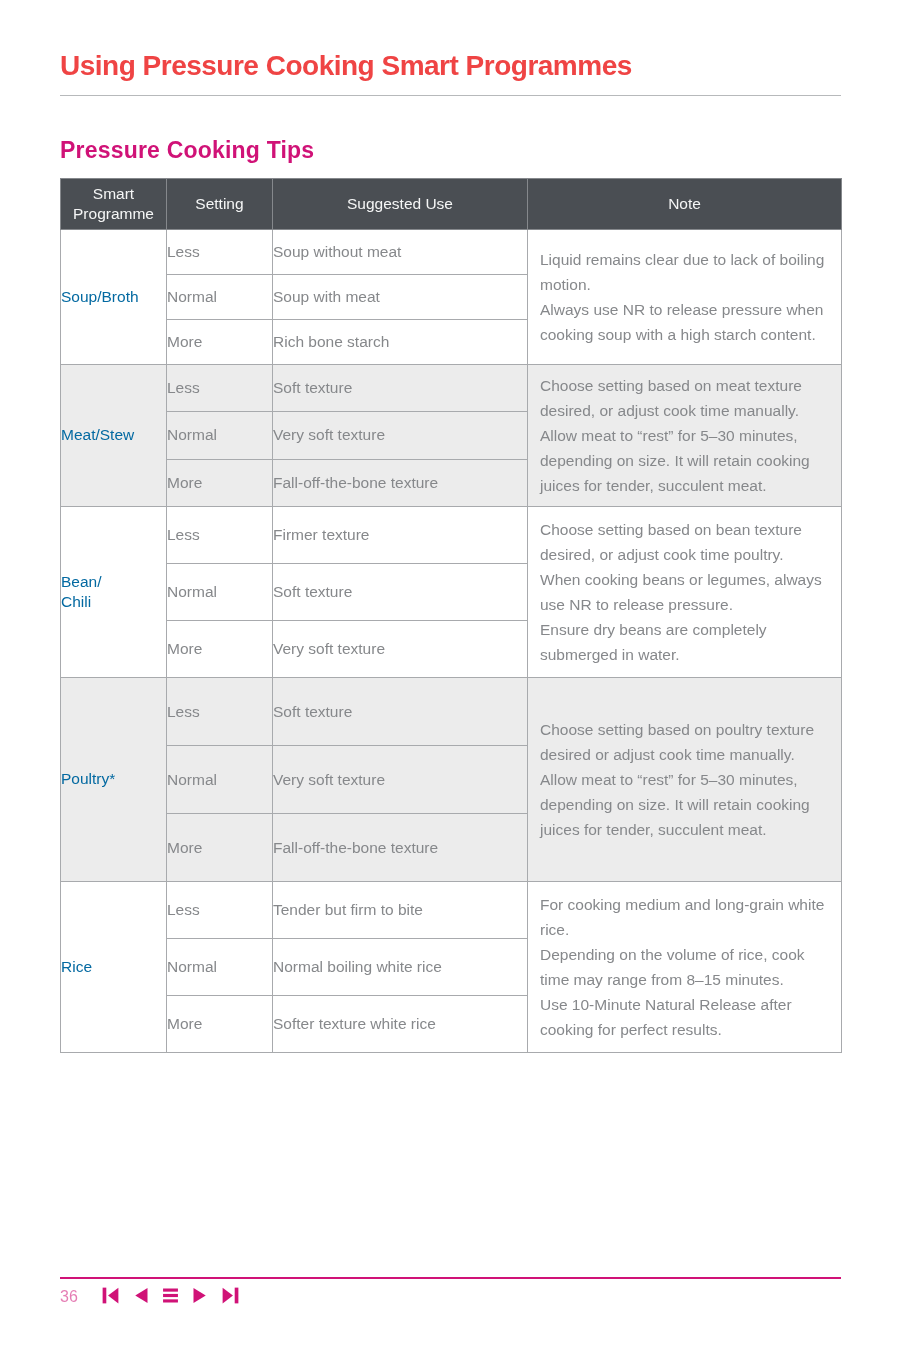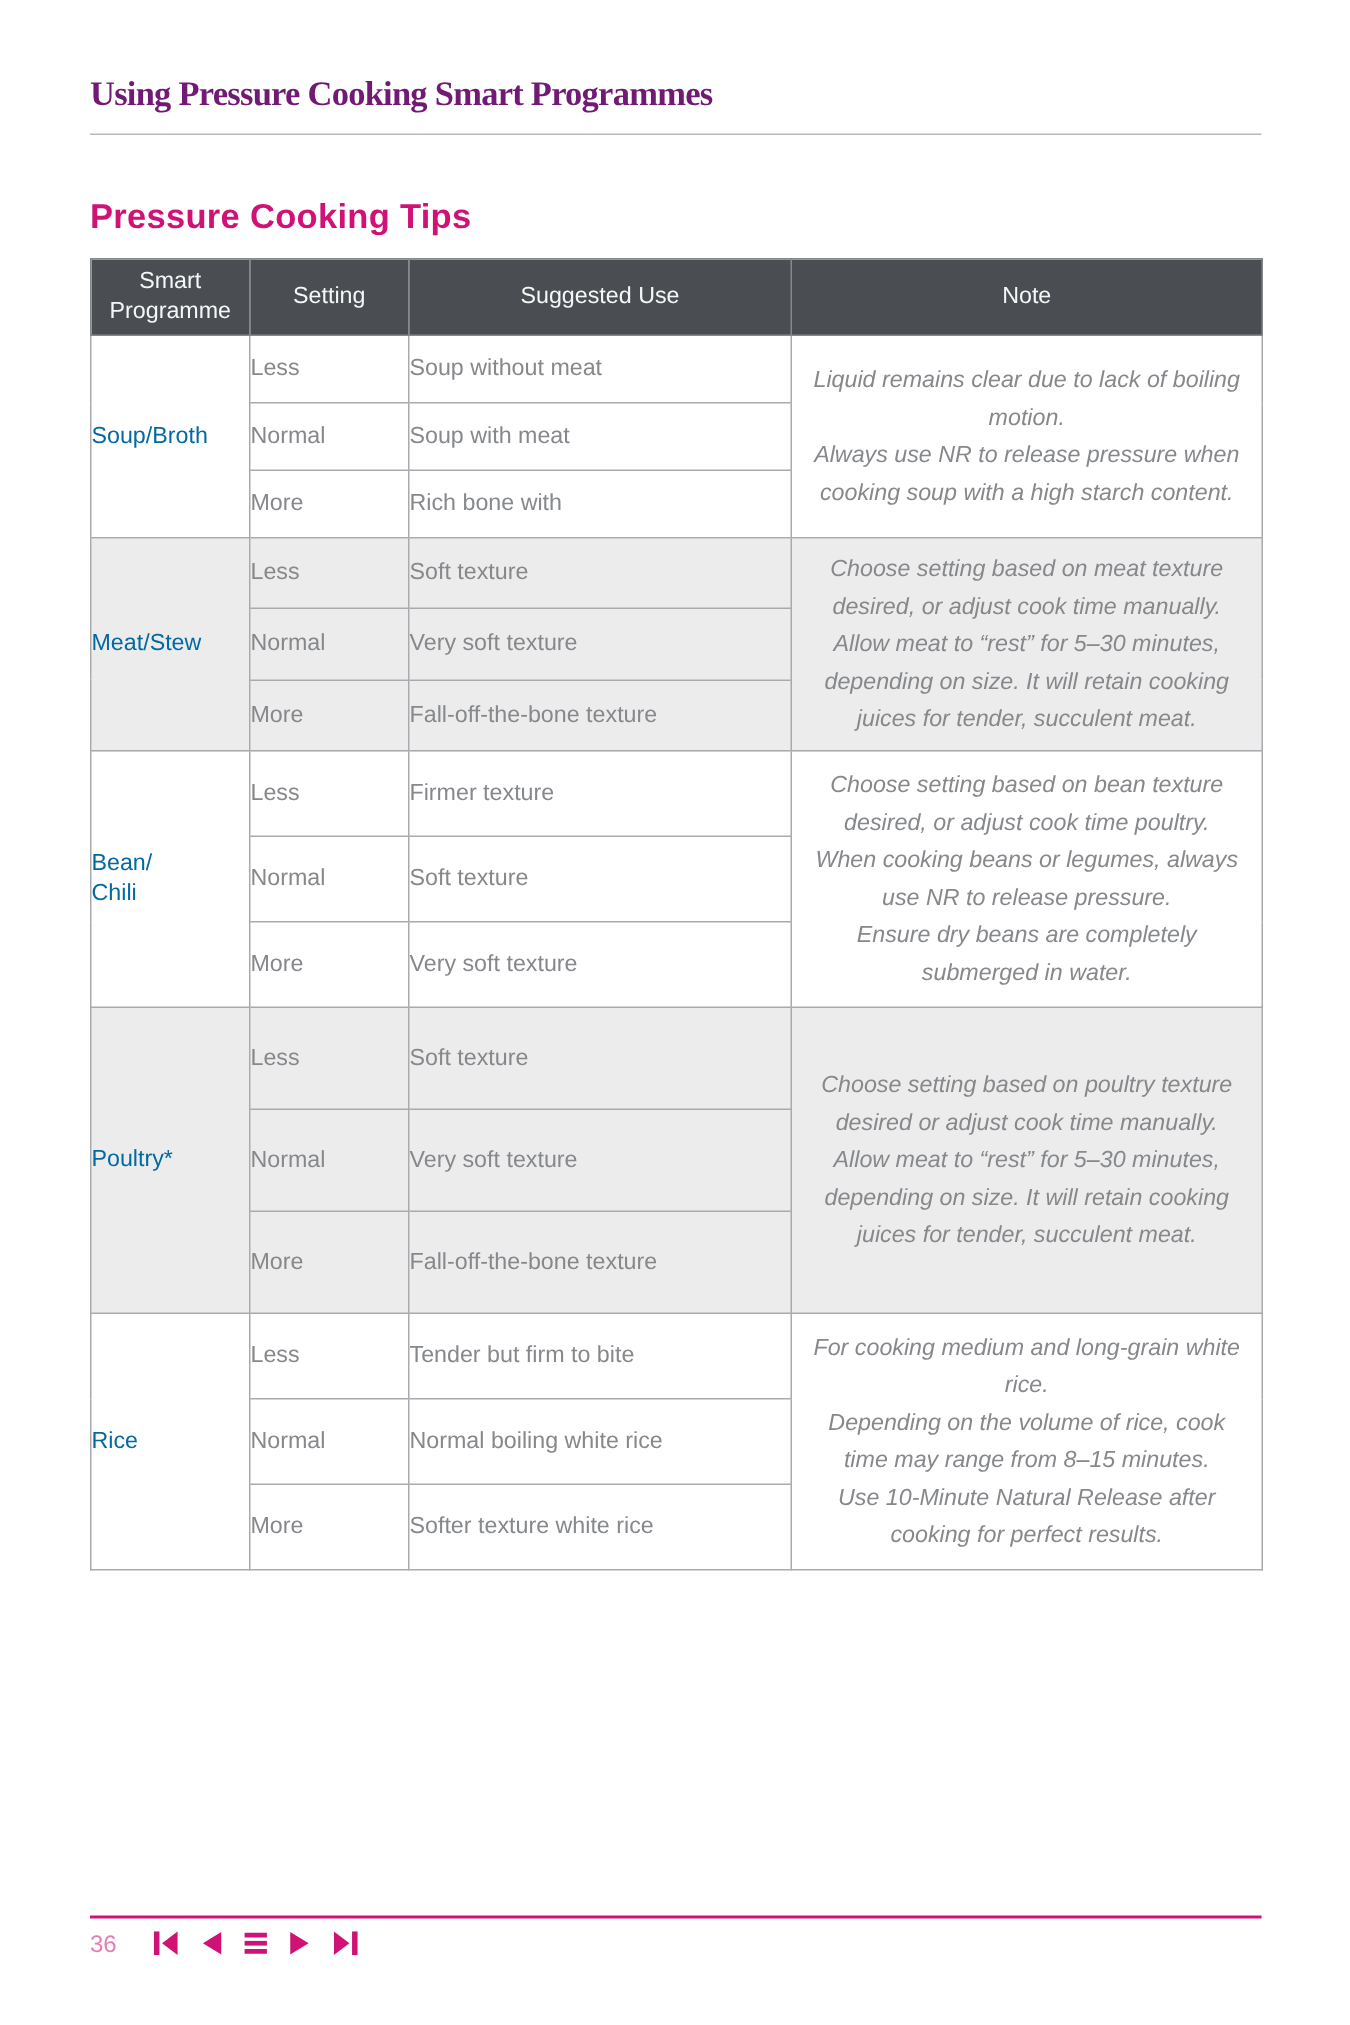--- a/index.html
+++ b/index.html
@@ -6,25 +6,25 @@
   html,body { background:#ffffff; }
   body {
     width:900px; height:1350px; position:relative;
     font-family:"Liberation Sans","DejaVu Sans",sans-serif;
     overflow:hidden;
   }
   .content { position:absolute; left:60px; top:0; width:781px; }
 
   .doc-title {
     margin-top:50px;
-    font-family:Liberation Serif, serif;
+    font-family:Liberation Sans, sans-serif;
     font-weight:600;
-    font-size:23px;
+    font-size:28px;
     letter-spacing:-0.5px;
-    color:#701a75;
+    color:#ef4444;
   }
   .title-rule {
     margin-top:13px; height:1px; background:#b7b9bb; width:100%;
   }
   .section-heading {
     margin-top:41px;
     font-size:23px;
     font-weight:bold;
     color:#d01277;
     letter-spacing:0.2px;
@@ -53,24 +53,23 @@
     font-size:15.5px;
     color:#86888b;
     vertical-align:middle;
   }
   .tips td.prog {
     color:#0369a1;
     white-space:pre-line;
     line-height:1.3;
   }
   .tips td.note {
-    text-align:center;
+    text-align:left;
     padding:8px 12px;
     line-height:25px;
-    font-style:italic;
   }
   .tips td.note p { margin:0; }
   tbody.alt { background:#ececec; }
   tbody.g0 td.cell { height:45px; }
   tbody.g1 td.cell { height:46px; }
   tbody.g2 td.cell { height:57px; }
   tbody.g3 td.cell { height:68px; }
   tbody.g4 td.cell { height:57px; }
 
   .footer-rule {
@@ -126,21 +125,21 @@
           <p>Liquid remains clear due to lack of boiling motion.</p>
           <p>Always use NR to release pressure when cooking soup with a high starch content.</p>
         </td>
       </tr>
       <tr>
         <td class="cell">Normal</td>
         <td class="cell">Soup with meat</td>
       </tr>
       <tr>
         <td class="cell">More</td>
-        <td class="cell">Rich bone with</td>
+        <td class="cell">Rich bone starch</td>
       </tr>
     </tbody>
 
     <tbody class="g1 alt">
       <tr>
         <td class="prog" rowspan="3">Meat/Stew</td>
         <td class="cell">Less</td>
         <td class="cell">Soft texture</td>
         <td class="note" rowspan="3">
           <p>Choose setting based on meat texture desired, or adjust cook time manually.</p>

